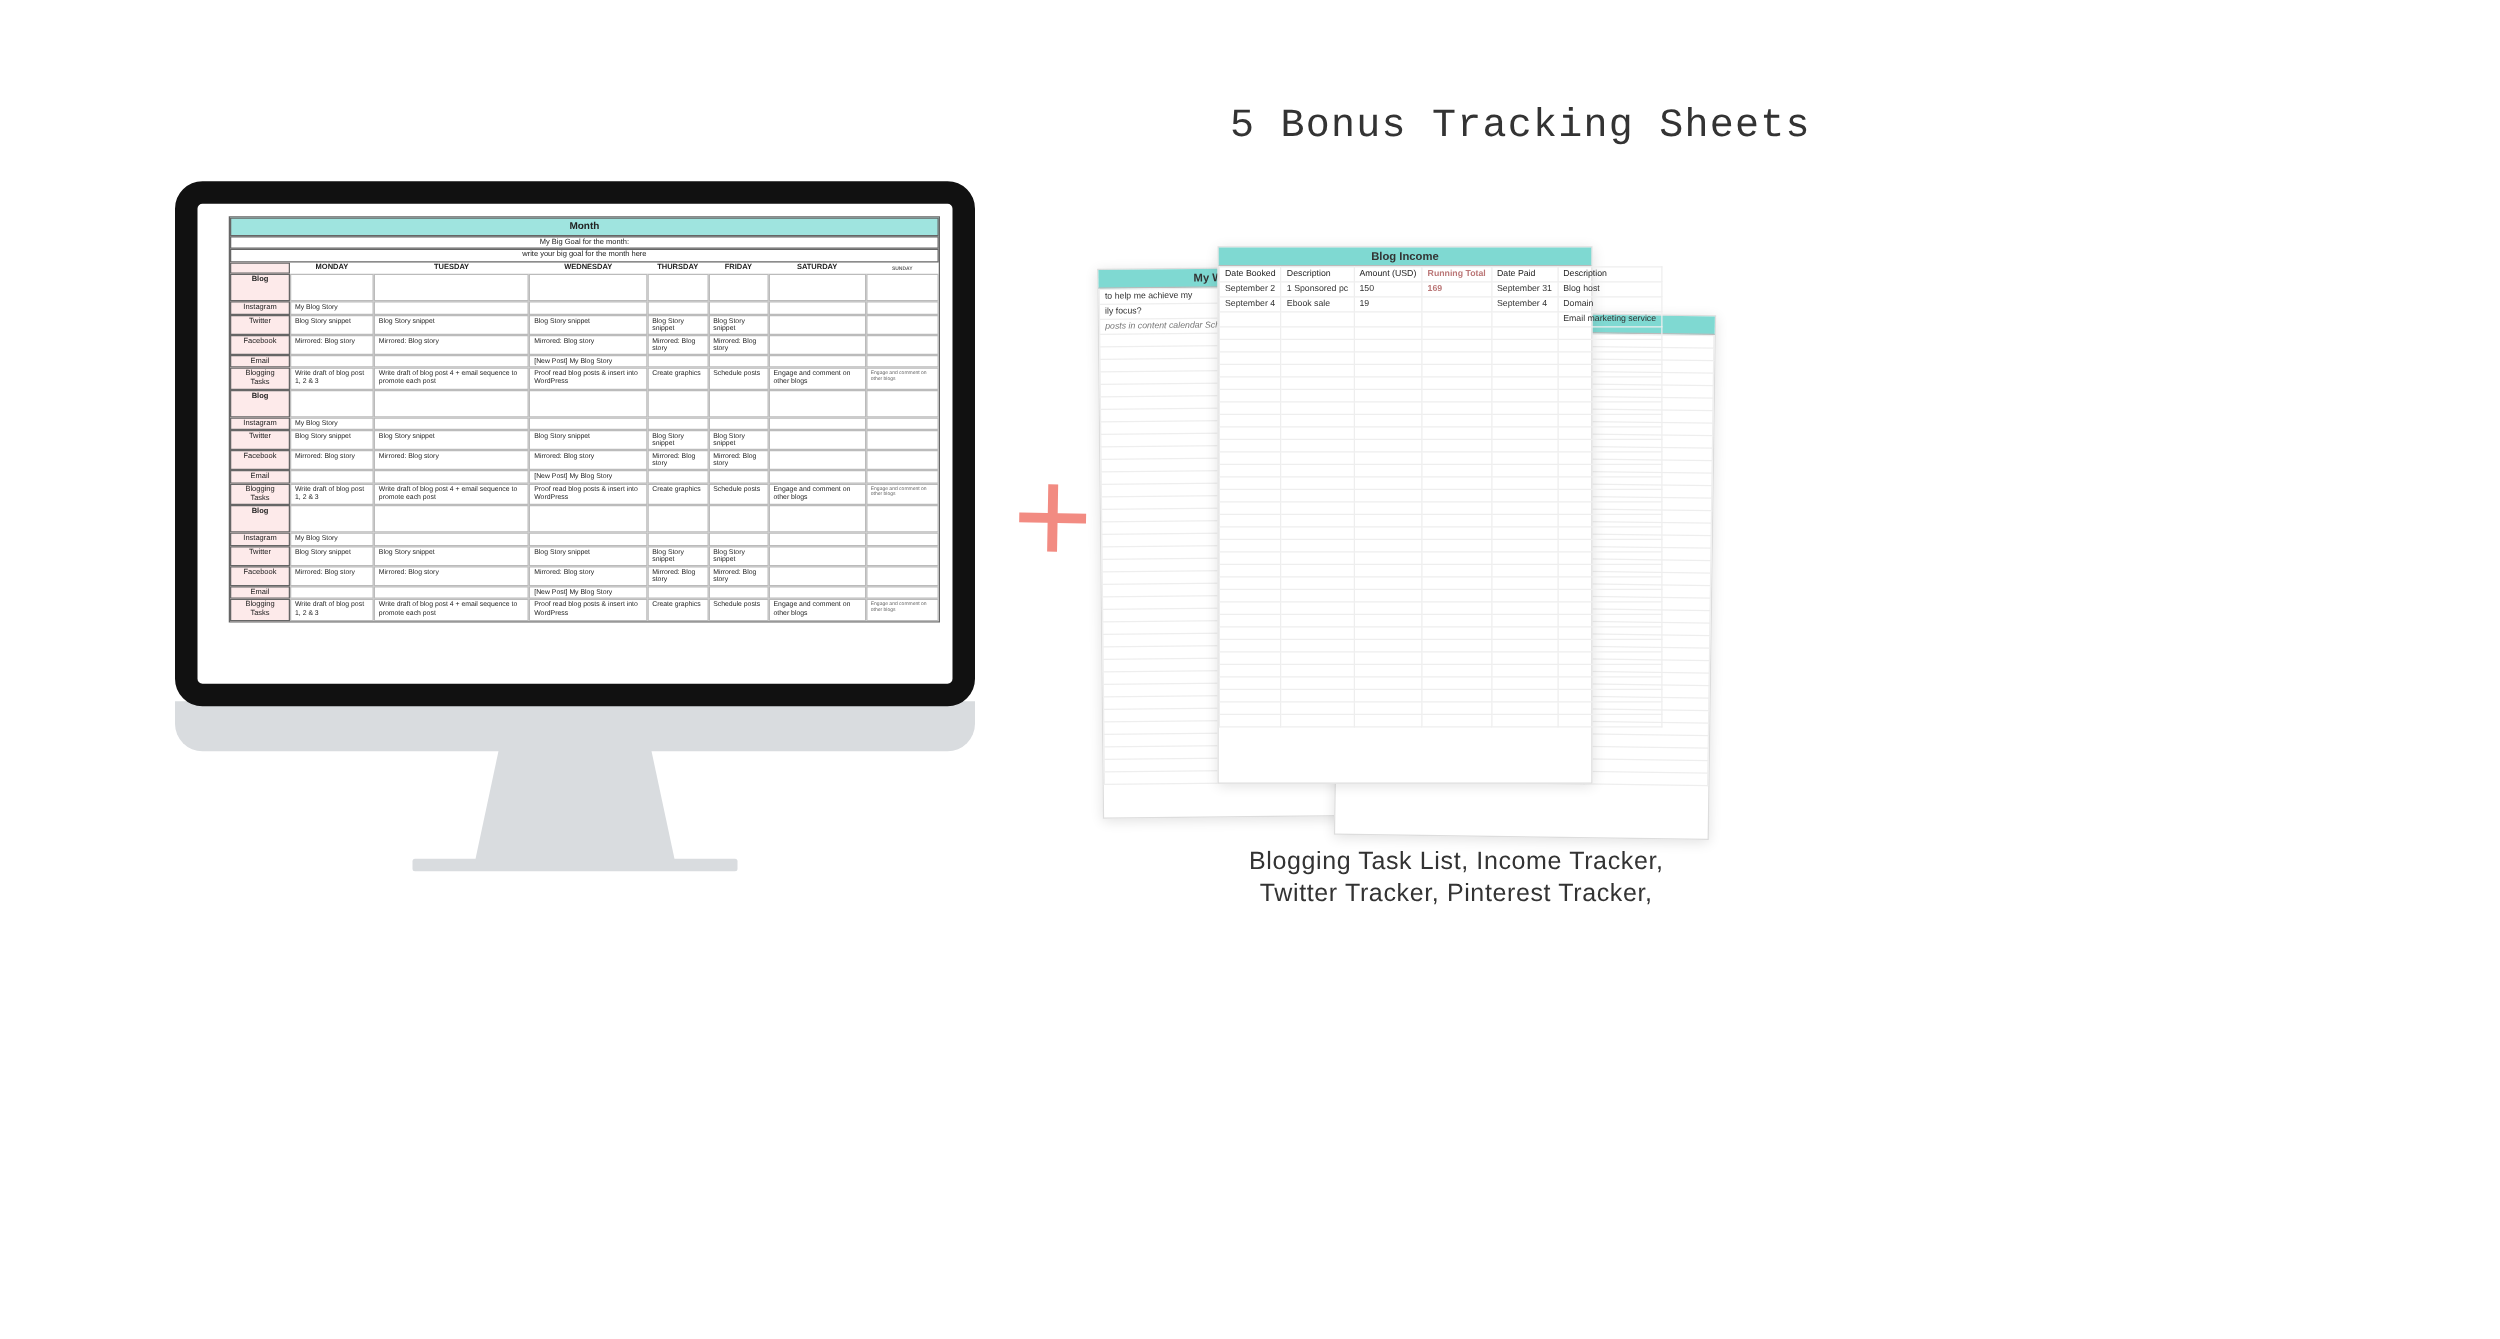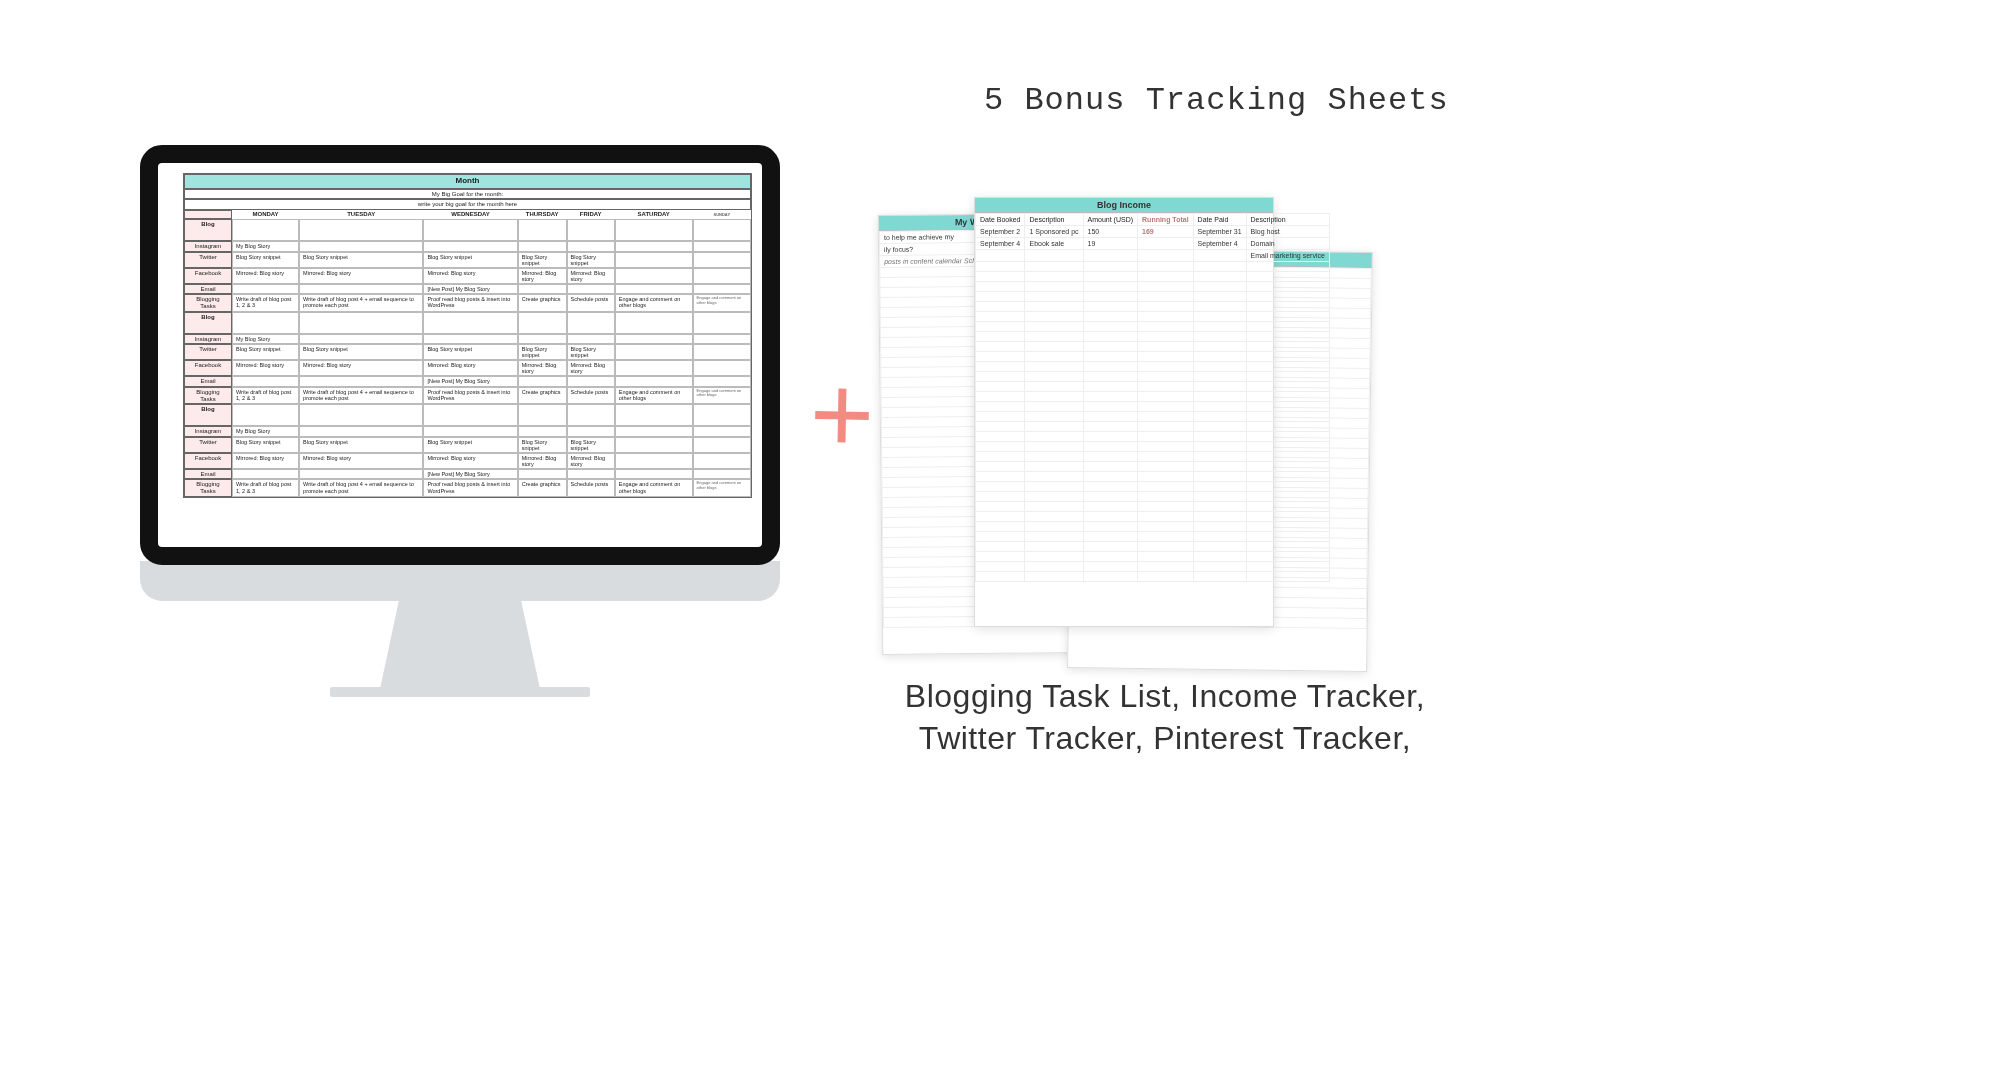--- a/index.html
+++ b/index.html
@@ -23,21 +23,21 @@
     color: #333;
     letter-spacing: 1px;
   }
 
   .caption-right {
     position: absolute;
     left: 900px; top: 676px;
     width: 530px;
     text-align: center;
     font-family: "Trebuchet MS", "Segoe UI", Arial, sans-serif;
-    font-size: 32px;
+    font-size: 20px;
     color: #333;
     line-height: 1.3;
     letter-spacing: 0.5px;
   }
 
   
   .plus {
     position: absolute;
     left: 810px; top: 350px;
     font-size: 110px;

